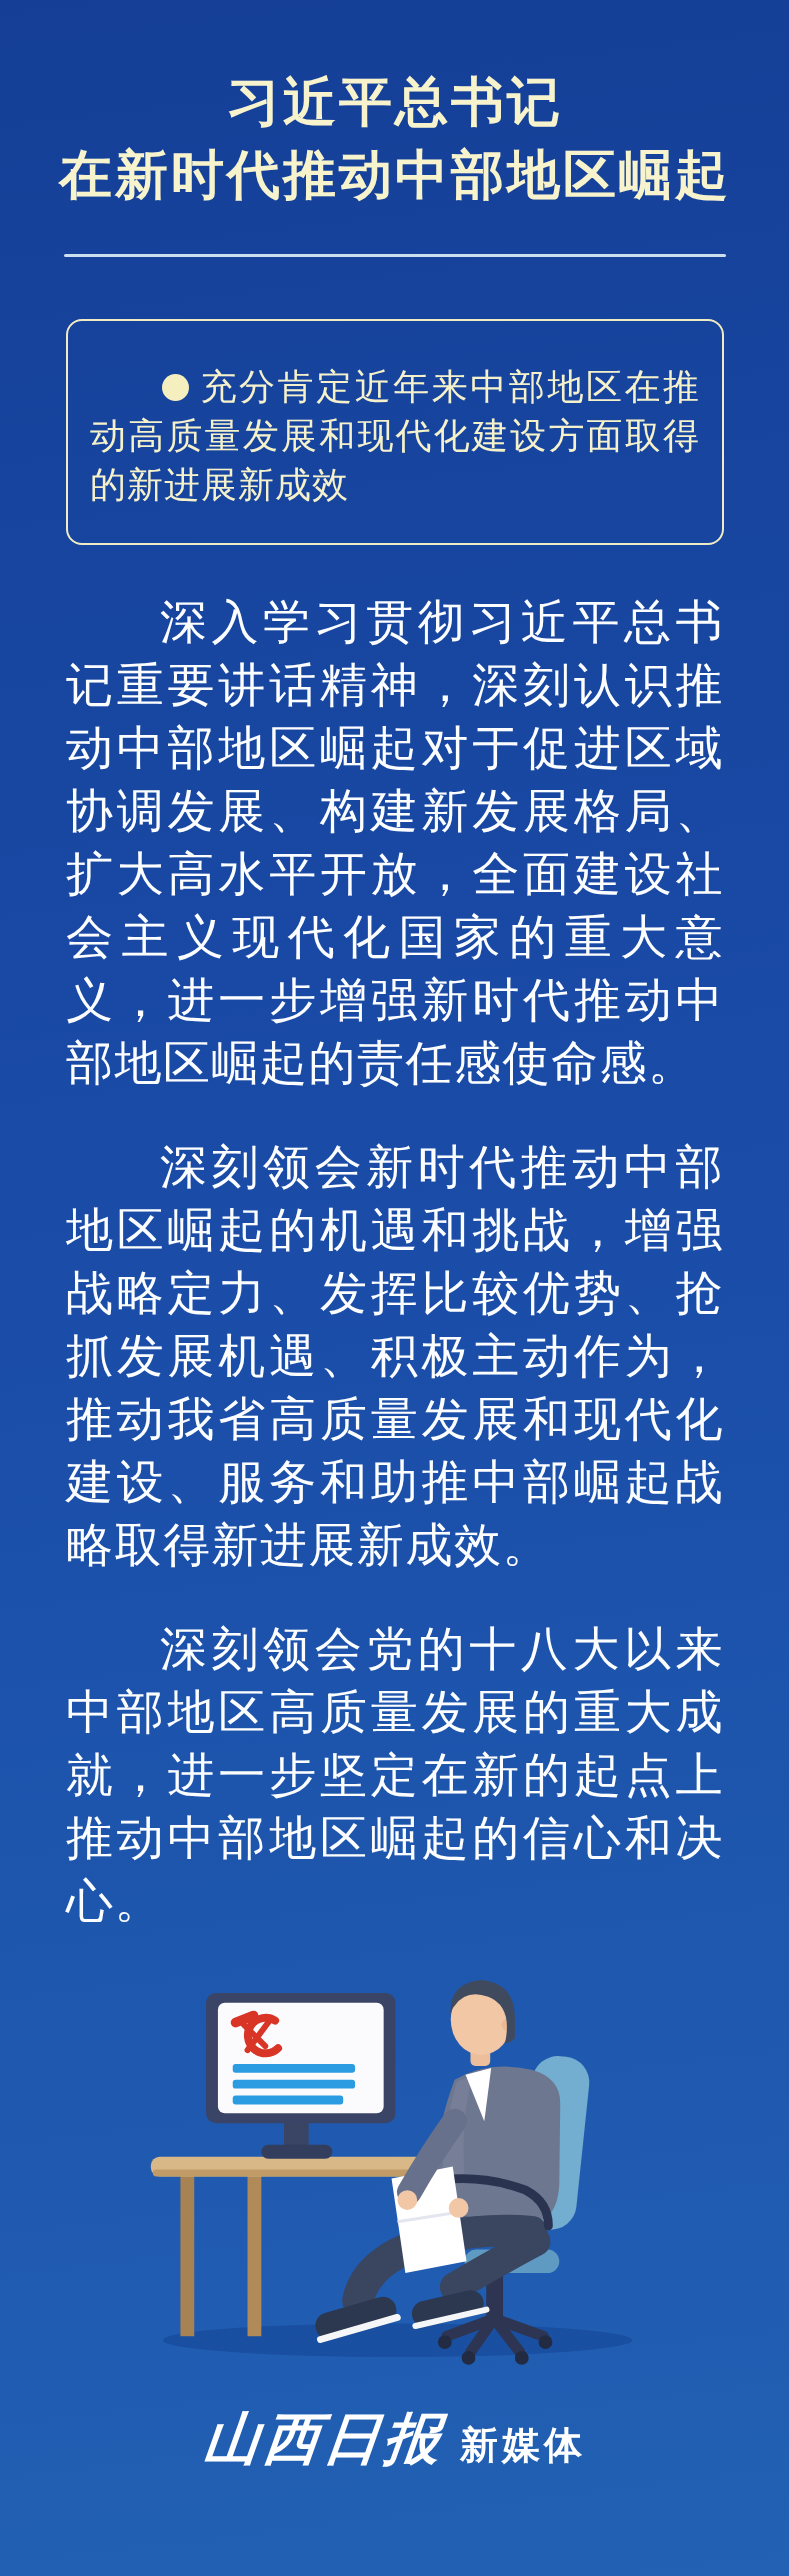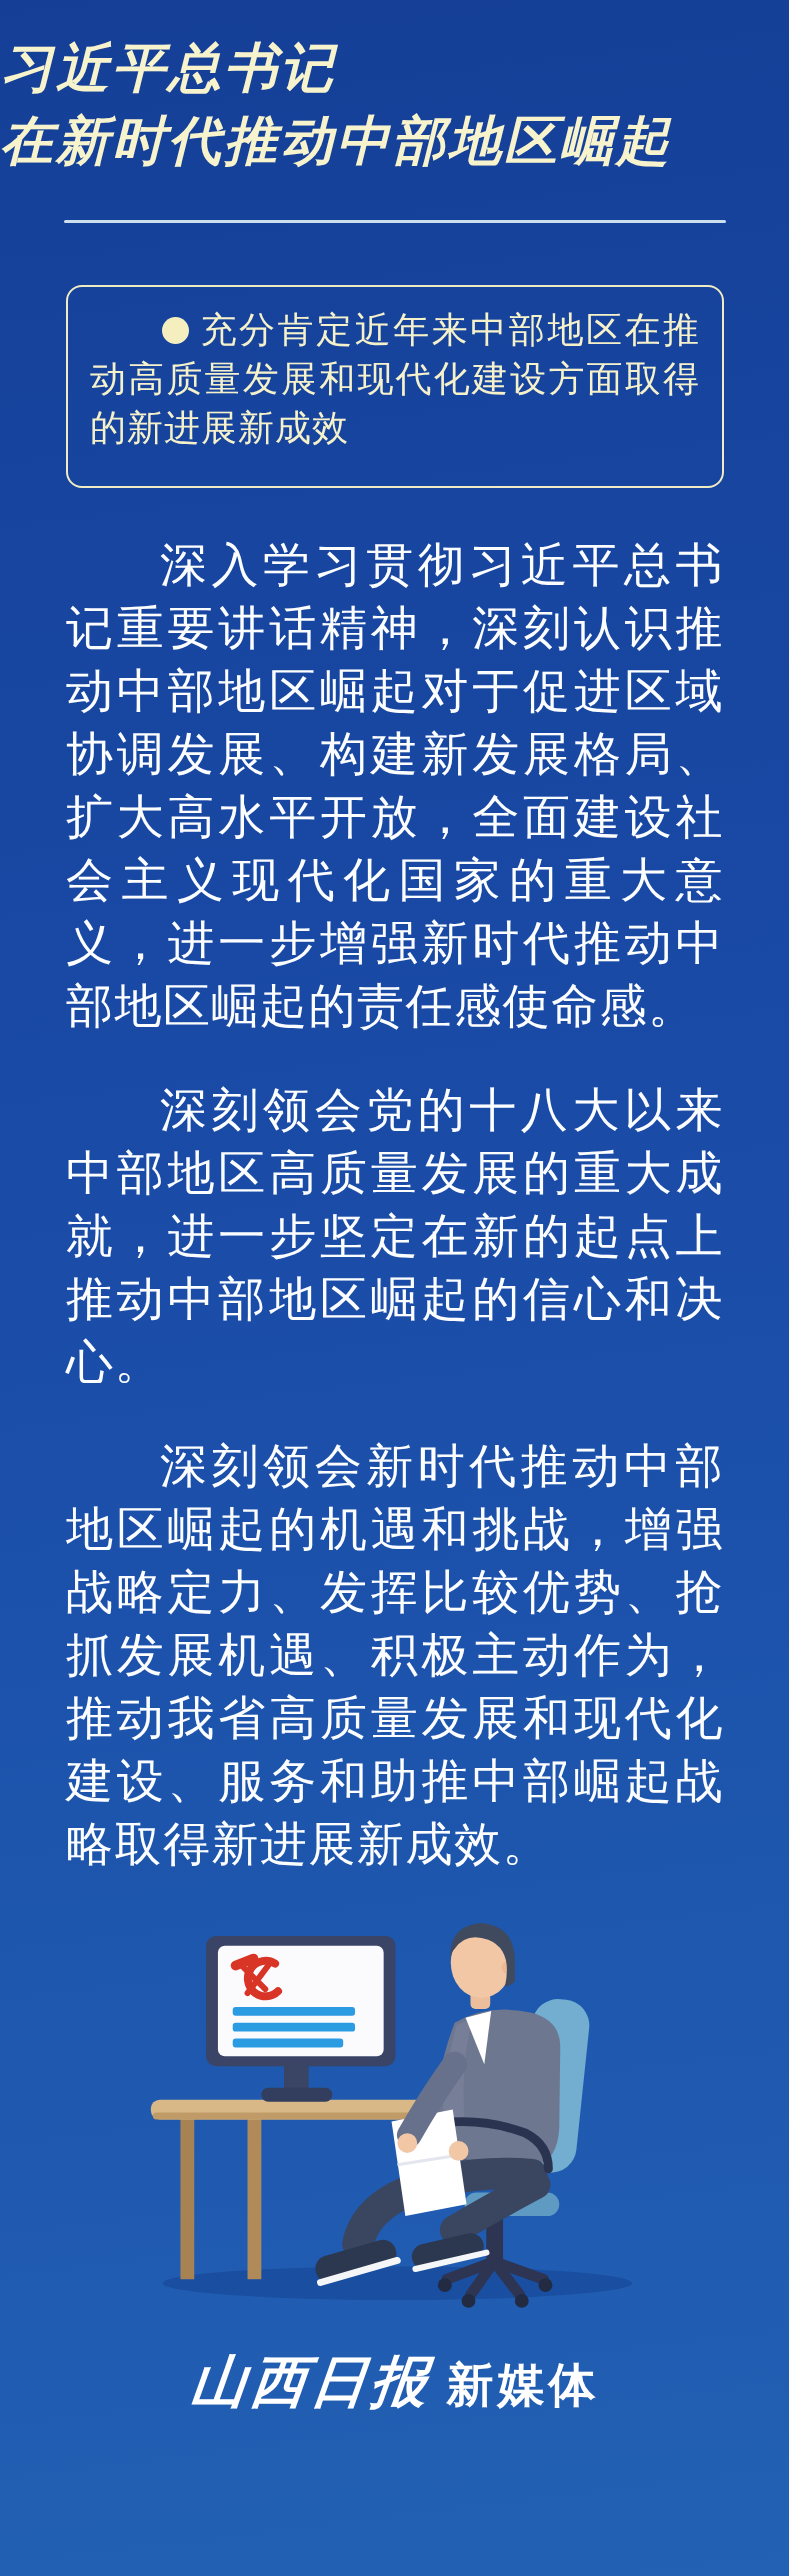--- a/index.html
+++ b/index.html
@@ -6,44 +6,44 @@
   .poster{
     position:relative;
     width:790px;height:2576px;
     margin:0 auto;
     overflow:hidden;
     background:linear-gradient(173deg,#153F97 0%,#17459F 22%,#1A4CA8 48%,#1E57AE 74%,#2261B4 100%);
     font-family:"Liberation Sans","DejaVu Sans",sans-serif;
   }
   
   .title{
-    padding-top:31px;
+    padding-top:65px;
+    text-align:center;
     color:#F7F3CD;
     font-size:53px;
     line-height:73px;
     font-weight:900;
     letter-spacing:3px;
-    font-style:italic;
   }
   .title div{white-space:nowrap;}
   
   .divider{
     width:662px;height:3px;
     margin:43px auto 0;
     background:#CBDFEF;
     border-radius:2px;
   }
   
   .hl-box{
     box-sizing:border-box;
     width:658px;
     margin:62px auto 12px;
     border:2px solid #EFEBC4;
     border-radius:16px;
-    padding:18px 22px 34px;
+    padding:41px 22px 34px;
   }
   .hl-item{
     margin:0 0 28px;
     color:#F5F1CB;
     font-size:36px;
     line-height:49px;
     letter-spacing:1px;
     text-align:justify;
     text-indent:2em;
   }
@@ -87,21 +87,21 @@
     font-family:"DejaVu Serif","Liberation Serif",serif;
     font-style:italic;
     font-weight:900;
     font-size:56px;
     transform:skewX(-6deg);
     letter-spacing:4px;
   }
   .brand-suffix{
     margin-left:16px;
     font-weight:700;
-    font-size:47px;
+    font-size:38px;
     letter-spacing:4px;
   }
 </style>
 </head>
 <body>
 
 <div class="poster">
 
   <div class="title">
     <div>习近平总书记</div>
@@ -109,22 +109,22 @@
   </div>
 
   <div class="divider"></div>
 
   <div class="hl-box">
     <p class="hl-item"><span class="dot"></span><span>充分肯定近年来中部地区在推动高质量发展和现代化建设方面取得的新进展新成效</span></p>
   </div>
 
   <div class="body-text">
     <p>深入学习贯彻习近平总书记重要讲话精神，深刻认识推动中部地区崛起对于促进区域协调发展、构建新发展格局、扩大高水平开放，全面建设社会主义现代化国家的重大意义，进一步增强新时代推动中部地区崛起的责任感使命感。</p>
+    <p>深刻领会新时代推动中部地区崛起的机遇和挑战，增强战略定力、发挥比较优势、抢抓发展机遇、积极主动作为，推动我省高质量发展和现代化建设、服务和助推中部崛起战略取得新进展新成效。</p>
     <p>深刻领会党的十八大以来中部地区高质量发展的重大成就，进一步坚定在新的起点上推动中部地区崛起的信心和决心。</p>
-    <p>深刻领会新时代推动中部地区崛起的机遇和挑战，增强战略定力、发挥比较优势、抢抓发展机遇、积极主动作为，推动我省高质量发展和现代化建设、服务和助推中部崛起战略取得新进展新成效。</p>
   </div>
 
   <div class="scene">
     <svg width="513" height="395" viewBox="0 0 520 400" xmlns="http://www.w3.org/2000/svg">
 
       <ellipse cx="262" cy="372" rx="238" ry="17" fill="#123D8C" opacity="0.45"></ellipse>
 
       <g>
         <rect x="42" y="204" width="14" height="164" fill="#A78354"></rect>
         <rect x="110" y="204" width="14" height="164" fill="#B18A5A"></rect>

